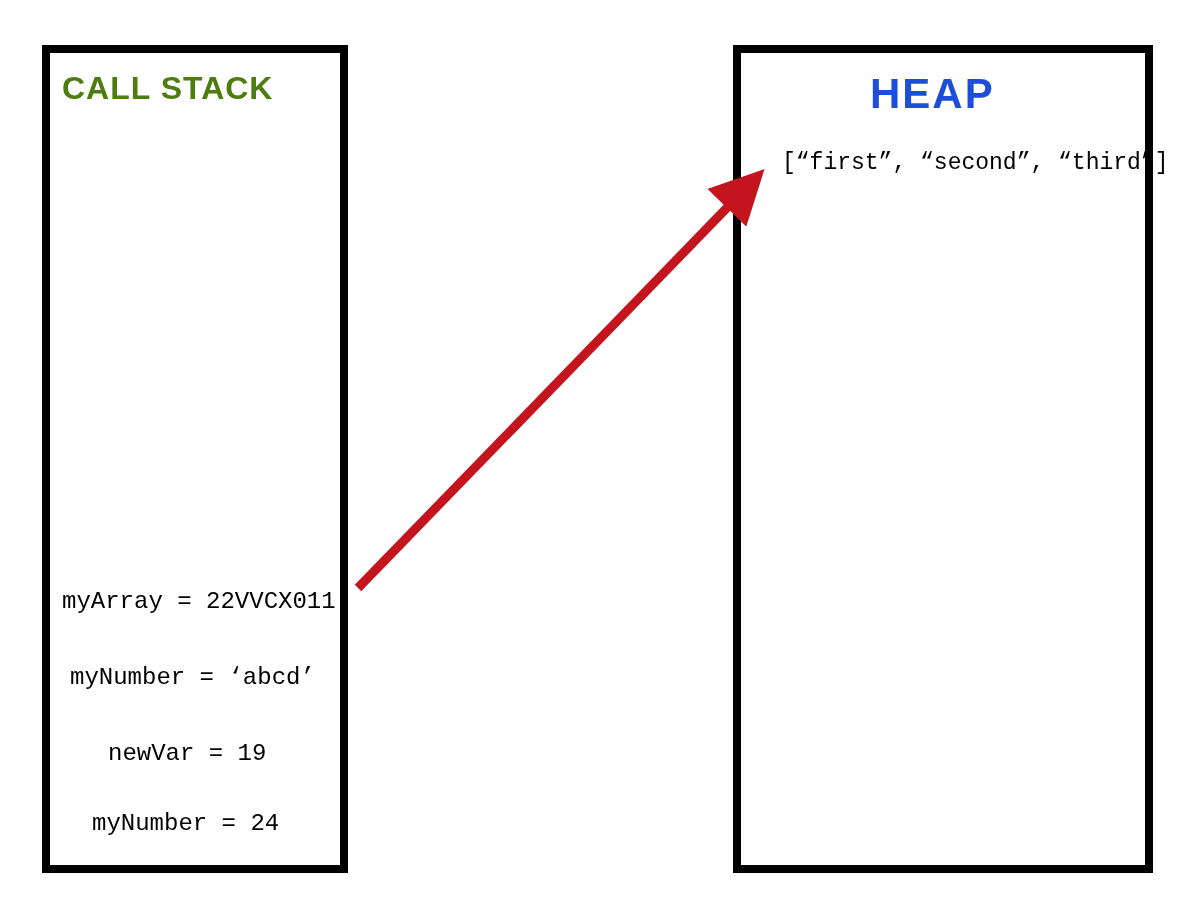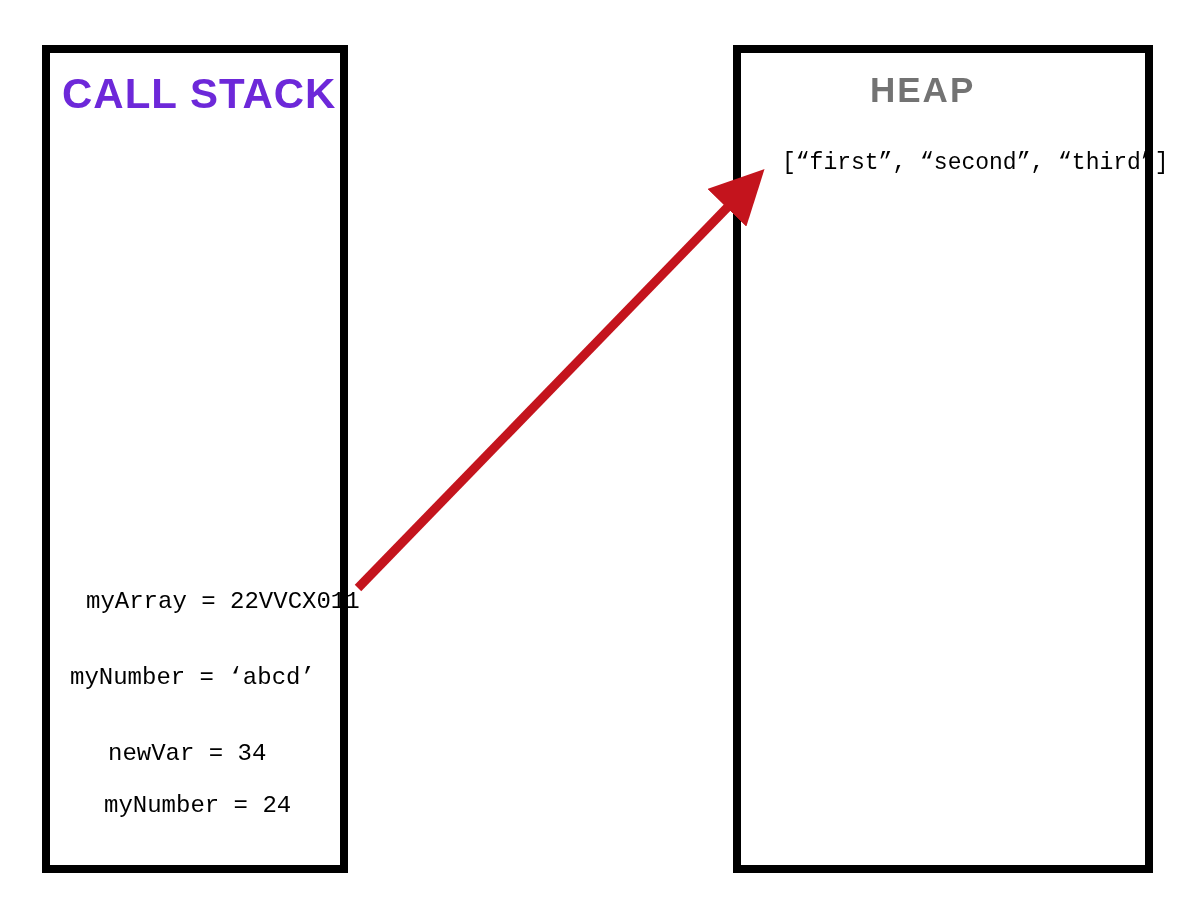--- a/index.html
+++ b/index.html
@@ -29,32 +29,32 @@
       top: 45px;
       width: 420px;
       height: 828px;
       border: 8px solid #000000;
       background: #ffffff;
     }
     .call-stack-title {
       position: absolute;
       left: 62px;
       top: 70px;
-      font-size: 42px;
+      font-size: 32px;
       font-weight: bold;
-      color: #6d28d9;
+      color: #4d7c0f;
       letter-spacing: 1px;
     }
     .heap-title {
       position: absolute;
       left: 870px;
       top: 70px;
-      font-size: 35px;
+      font-size: 42px;
       font-weight: bold;
-      color: #737373;
+      color: #1d4ed8;
       letter-spacing: 2px;
     }
     .stack-line {
       position: absolute;
       font-family: Menlo, Consolas, "Courier New", monospace;
       font-size: 24px;
       color: #000000;
       white-space: nowrap;
     }
     .heap-line {
@@ -75,24 +75,24 @@
   </style>
 </head>
 <body>
 
 <div class="call-stack-box"></div>
 <div class="heap-box"></div>
 
 <div class="call-stack-title">CALL STACK</div>
 <div class="heap-title">HEAP</div>
 
-<div class="stack-line" style="left:62px; top:588px;margin-left:24px;">myArray = 22VVCX011</div>
+<div class="stack-line" style="left:62px; top:588px;">myArray = 22VVCX011</div>
 <div class="stack-line" style="left:70px; top:664px;">myNumber = ‘abcd’</div>
-<div class="stack-line" style="left:108px; top:740px;">newVar = 34</div>
-<div class="stack-line" style="left:92px; top:792px;margin-left:12px;">myNumber = 24</div>
+<div class="stack-line" style="left:108px; top:740px;">newVar = 19</div>
+<div class="stack-line" style="left:92px; top:810px;">myNumber = 24</div>
 
 <div class="heap-line" style="left:782px; top:150px;">[“first”, “second”, “third”]</div>
 
 <svg class="arrow-svg" viewBox="0 0 1200 907">
   <defs>
     <marker id="arrowhead" markerWidth="6" markerHeight="6" refX="4" refY="3" orient="auto" markerUnits="strokeWidth">
       <path d="M0,0 L6,3 L0,6 Z" fill="#c4141d"></path>
     </marker>
   </defs>
   <line x1="358" y1="588" x2="752" y2="182" stroke="#c4141d" stroke-width="9" marker-end="url(#arrowhead)"></line>

